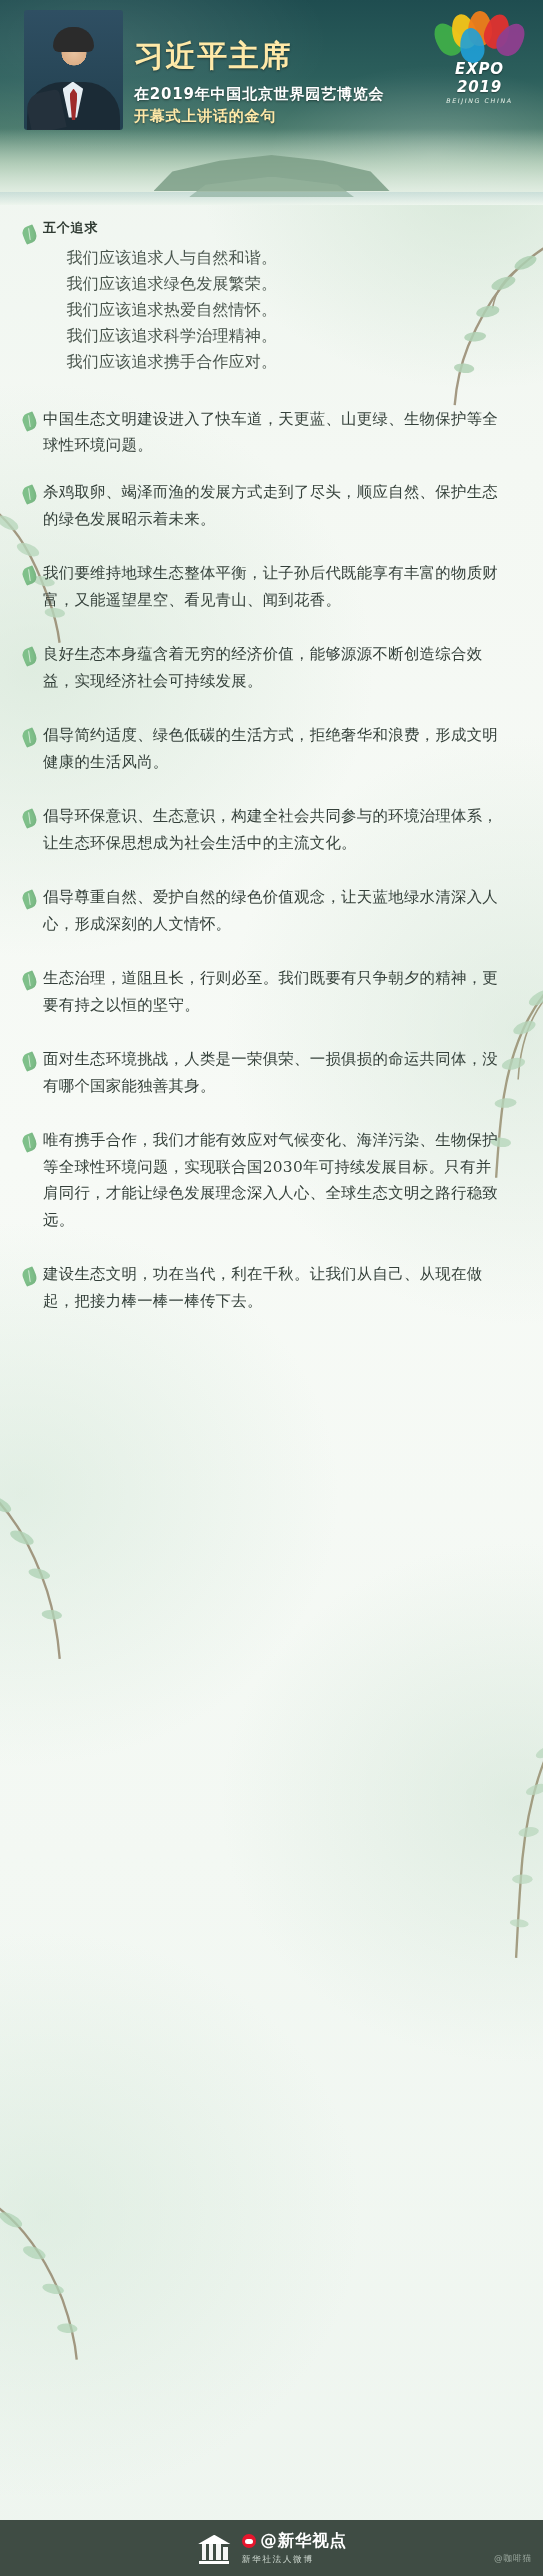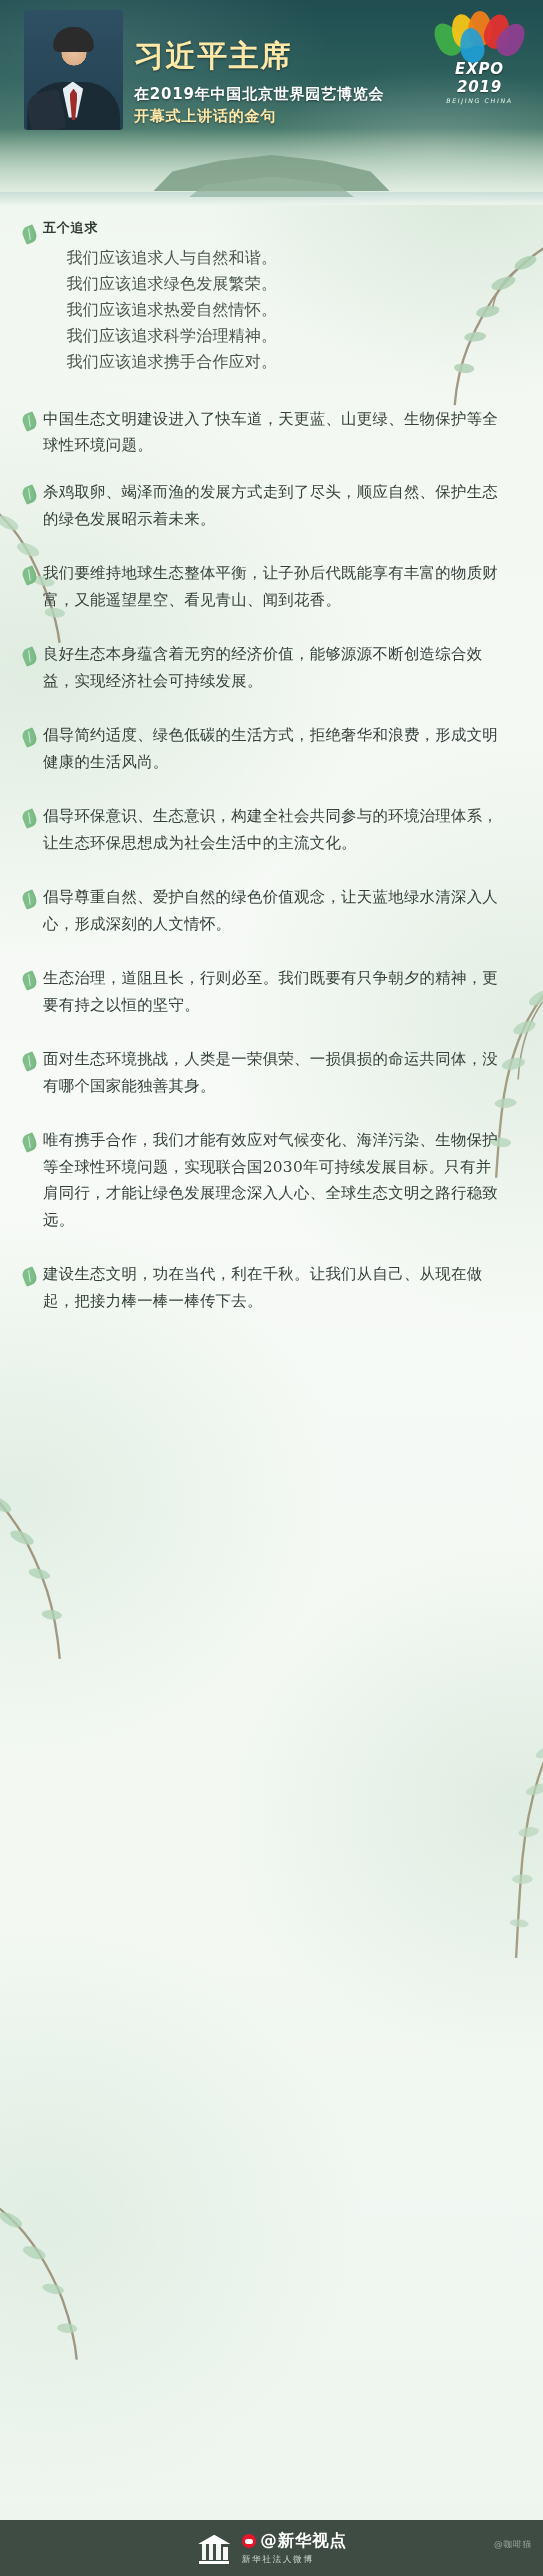--- a/index.html
+++ b/index.html
@@ -179,21 +179,21 @@
   .footer-sub { font-size:8.7px; color:#cfd9d1; letter-spacing:1.6px; margin-top:2.4px; }
   .weibo-icon {
     display:inline-block; width:14px; height:14px; border-radius:50%;
     background:#e6162d; position:relative; margin-right:4.7px; vertical-align:-2.4px;
   }
   .weibo-icon::after{
     content:""; position:absolute; left:3.2px; top:4.7px; width:7.9px; height:4.7px;
     background:#fff; border-radius:3.9px;
   }
   .corner-mark {
-    position:absolute; right:11px; bottom:25px; color:#9aa79e; font-size:8.7px; letter-spacing:0.8px;
+    position:absolute; right:11px; bottom:11px; color:#9aa79e; font-size:8.7px; letter-spacing:0.8px;
   }
 </style>
 </head>
 <body>
 
 <div id="poster">
 
   <div class="header">
     <div class="hdr-wash"></div>
 

